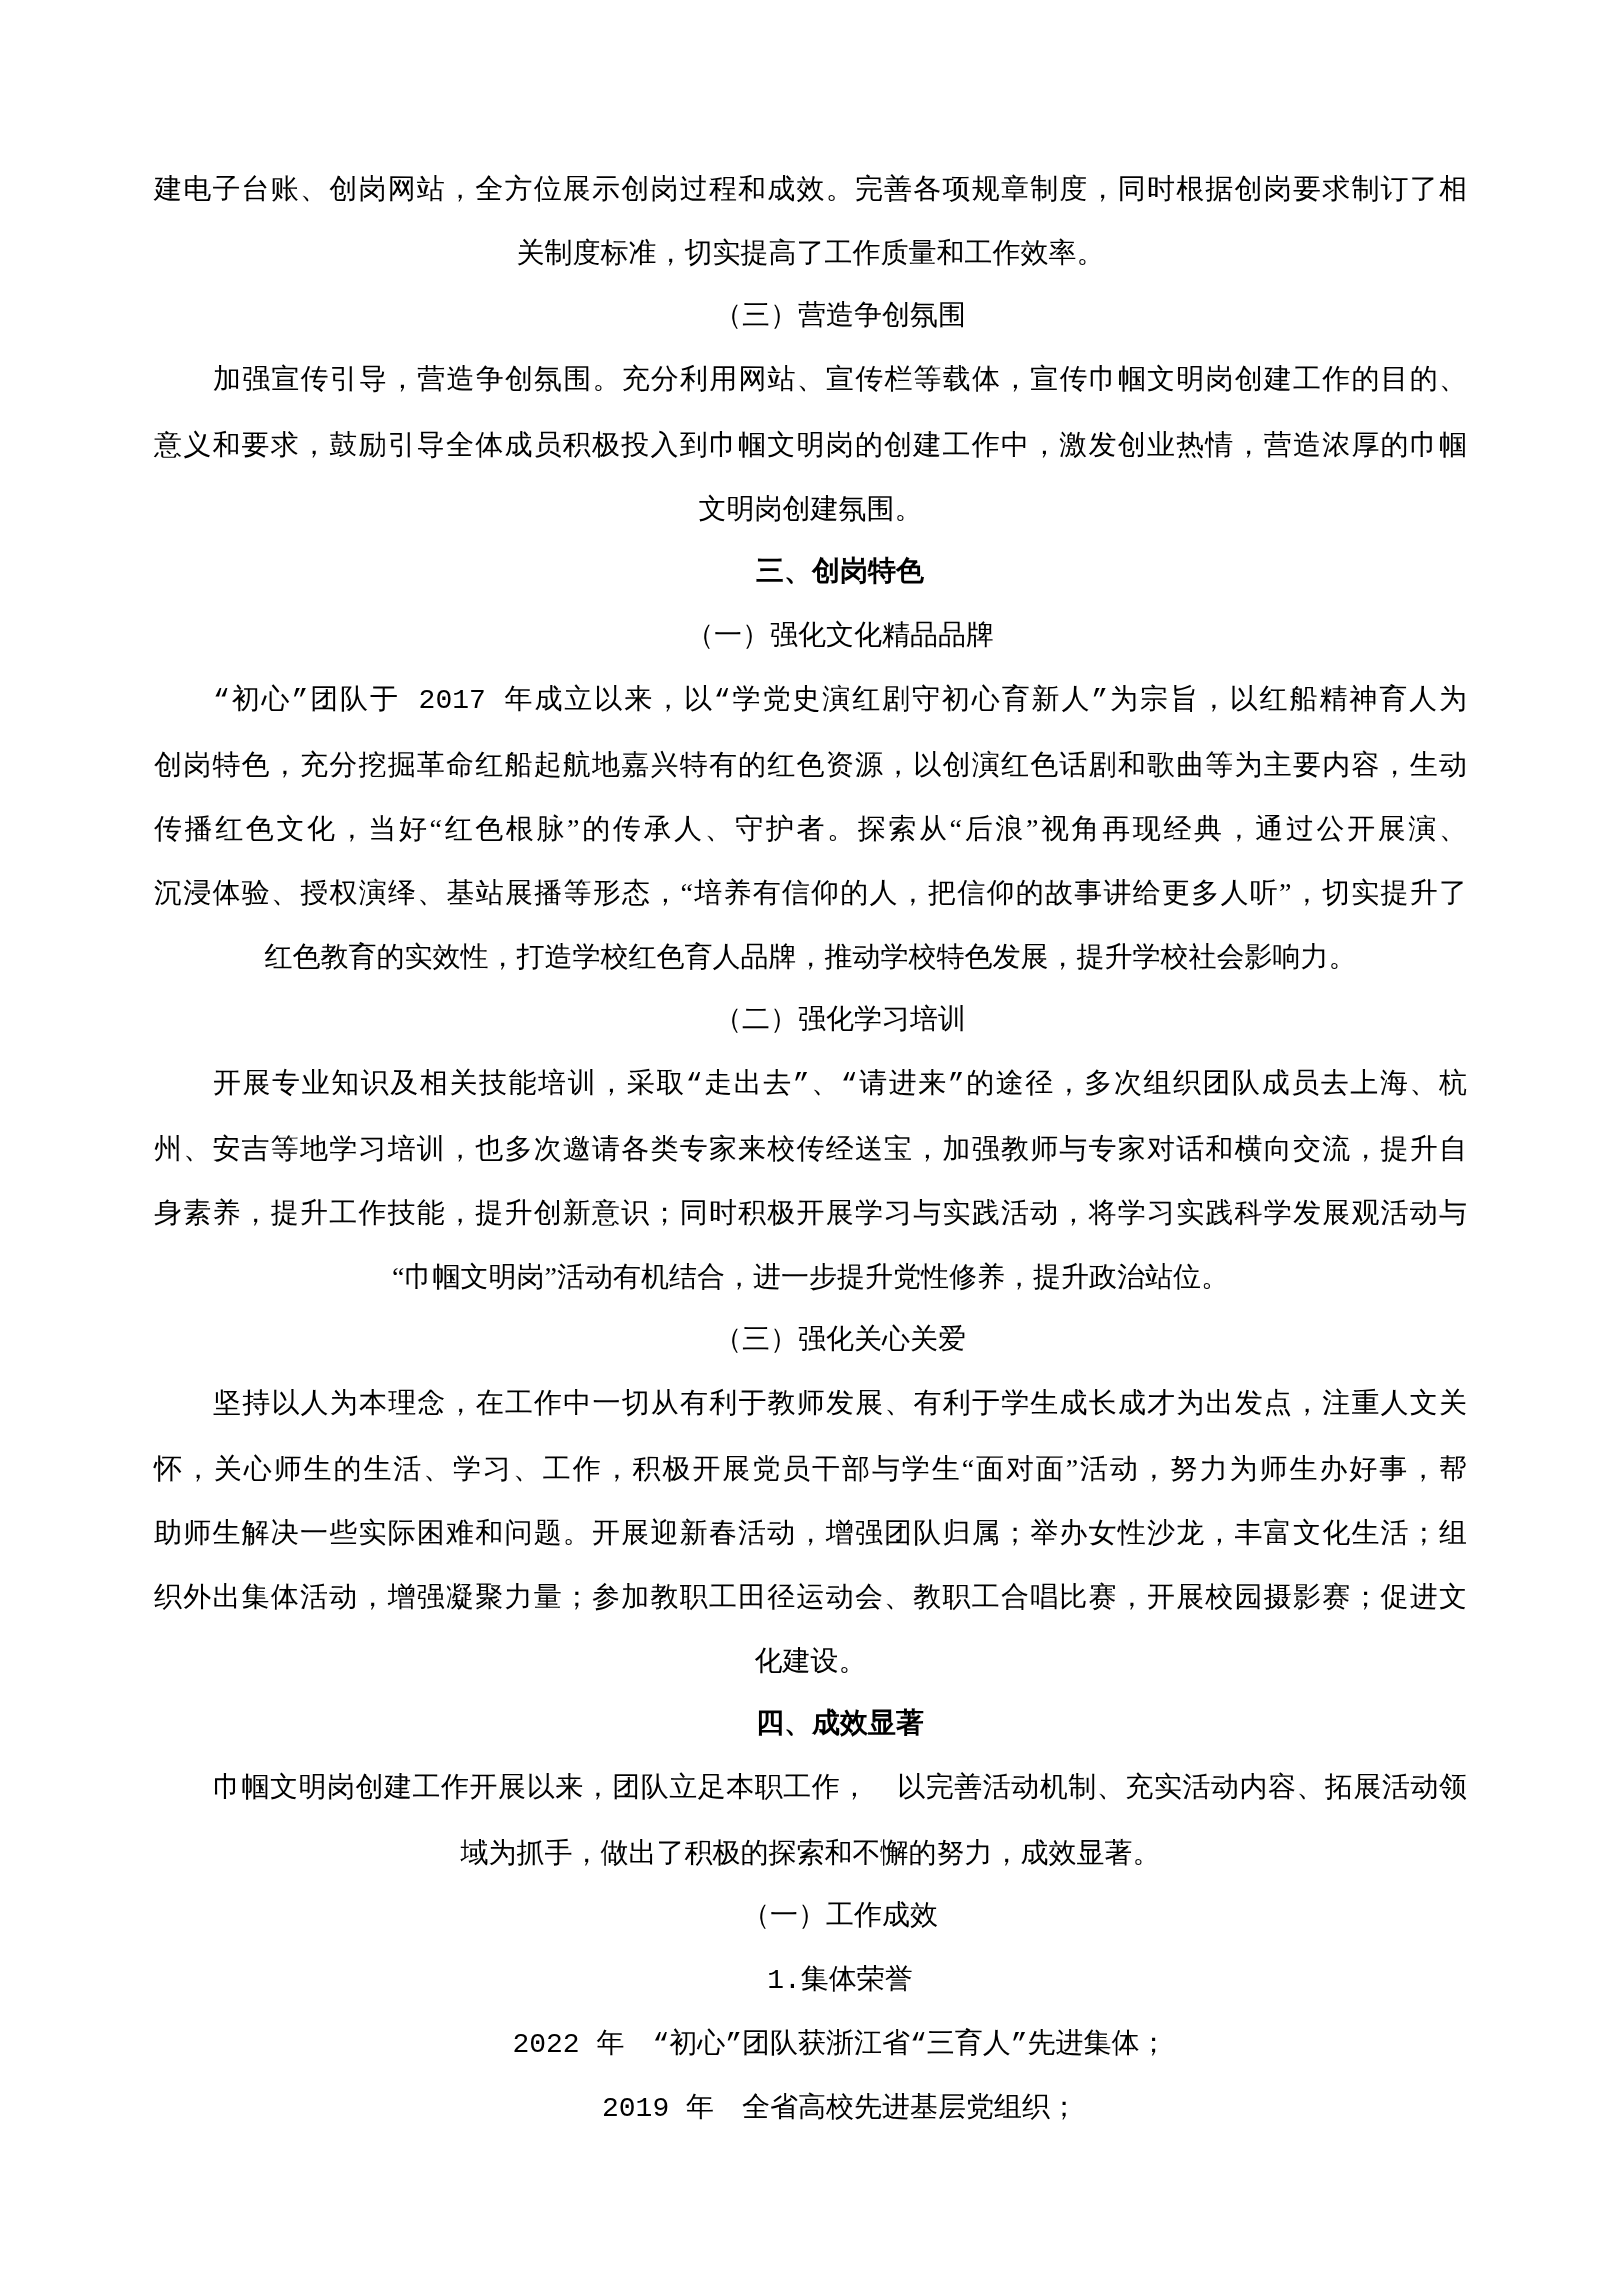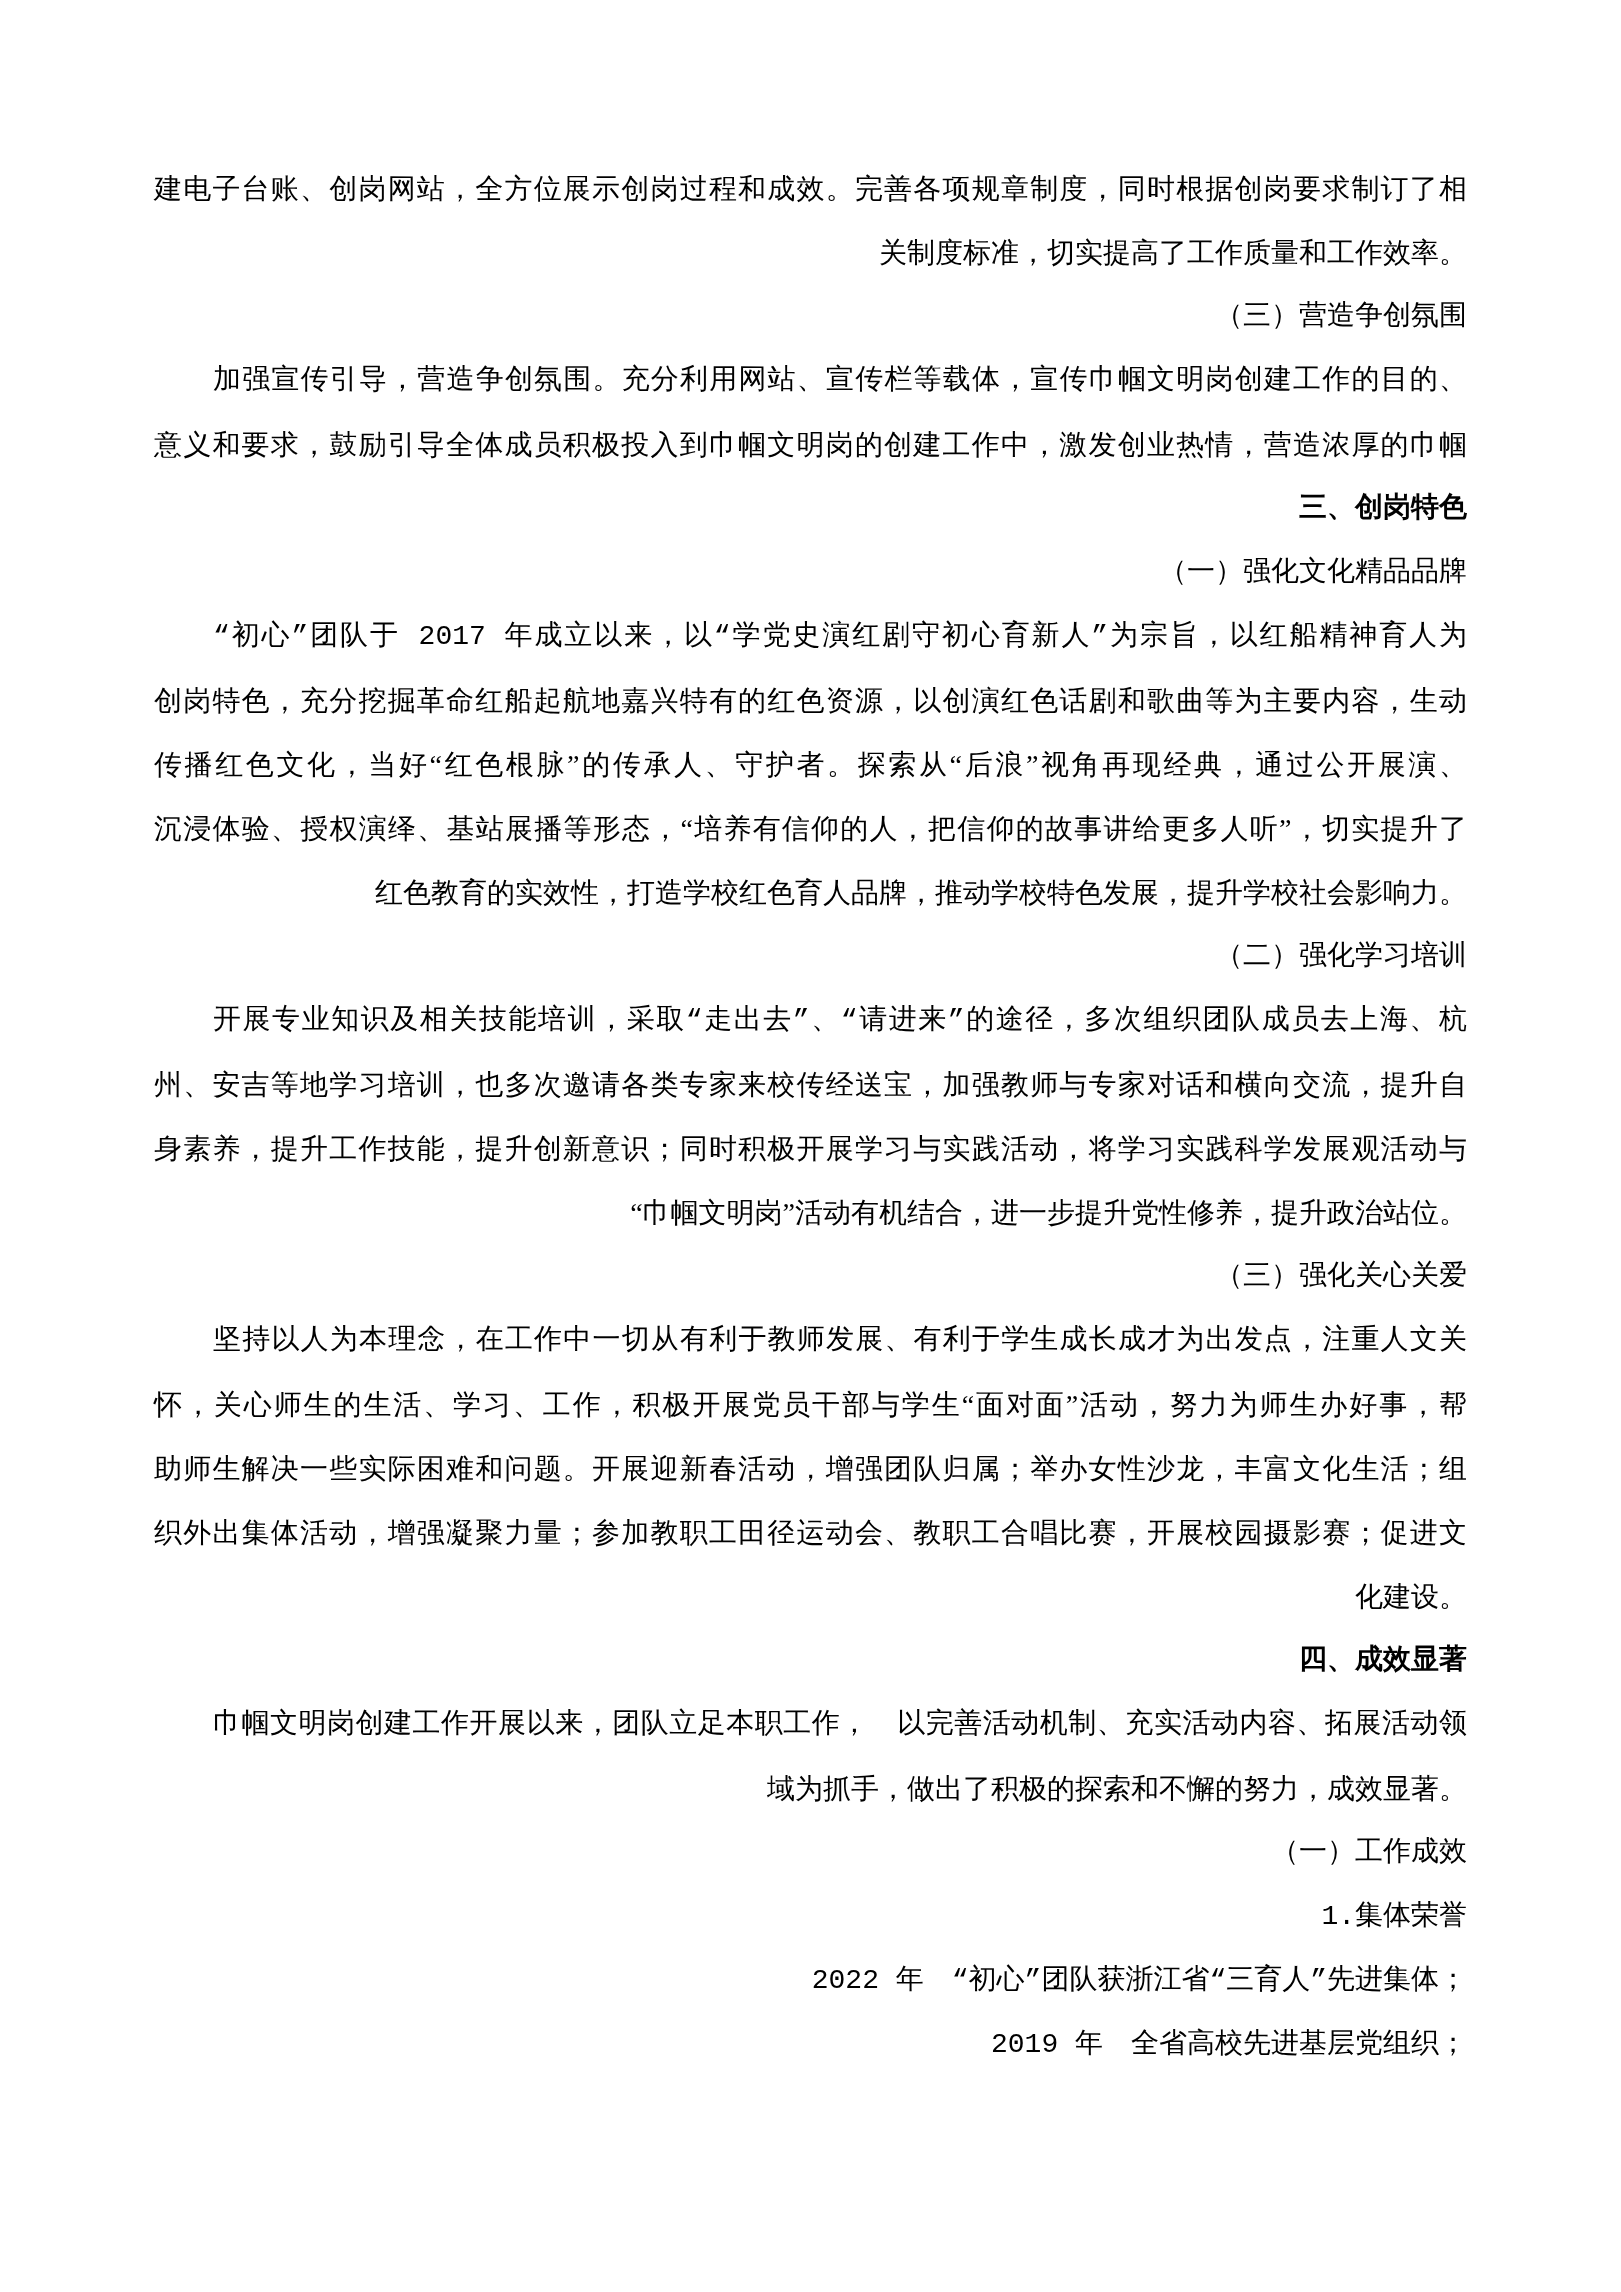--- a/index.html
+++ b/index.html
@@ -18,21 +18,21 @@
     font-family: "Liberation Serif", "DejaVu Serif", serif;
     font-size: 28px;
     line-height: 64px;
     color: #000000;
   }
   .doc-body {
     width: 1313px;
   }
   .line {
     white-space: pre-wrap;
-    text-align: right;
+    text-align: center;
   }
   .line.indent {
     text-indent: 59px;
     font-family: Liberation Mono, monospace;
   }
   .line.justify {
     text-align: justify;
     text-align-last: justify;
     text-justify: inter-ideograph;
   }
@@ -43,20 +43,21 @@
 </head>
 <body>
 
 <div class="page">
   <div class="doc-body">
       <div class="line justify">建电子台账、创岗网站，全方位展示创岗过程和成效。完善各项规章制度，同时根据创岗要求制订了相</div>
       <div class="line">关制度标准，切实提高了工作质量和工作效率。</div>
       <div class="line indent">（三）营造争创氛围</div>
       <div class="line indent justify">加强宣传引导，营造争创氛围。充分利用网站、宣传栏等载体，宣传巾帼文明岗创建工作的目的、</div>
       <div class="line justify">意义和要求，鼓励引导全体成员积极投入到巾帼文明岗的创建工作中，激发创业热情，营造浓厚的巾帼</div>
+      <div class="line">文明岗创建氛围。</div>
       <div class="line indent bold">三、创岗特色</div>
       <div class="line indent">（一）强化文化精品品牌</div>
       <div class="line indent justify">“初心”团队于 2017 年成立以来，以“学党史演红剧守初心育新人”为宗旨，以红船精神育人为</div>
       <div class="line justify">创岗特色，充分挖掘革命红船起航地嘉兴特有的红色资源，以创演红色话剧和歌曲等为主要内容，生动</div>
       <div class="line justify">传播红色文化，当好“红色根脉”的传承人、守护者。探索从“后浪”视角再现经典，通过公开展演、</div>
       <div class="line justify">沉浸体验、授权演绎、基站展播等形态，“培养有信仰的人，把信仰的故事讲给更多人听”，切实提升了</div>
       <div class="line">红色教育的实效性，打造学校红色育人品牌，推动学校特色发展，提升学校社会影响力。</div>
       <div class="line indent">（二）强化学习培训</div>
       <div class="line indent justify">开展专业知识及相关技能培训，采取“走出去”、“请进来”的途径，多次组织团队成员去上海、杭</div>
       <div class="line justify">州、安吉等地学习培训，也多次邀请各类专家来校传经送宝，加强教师与专家对话和横向交流，提升自</div>

